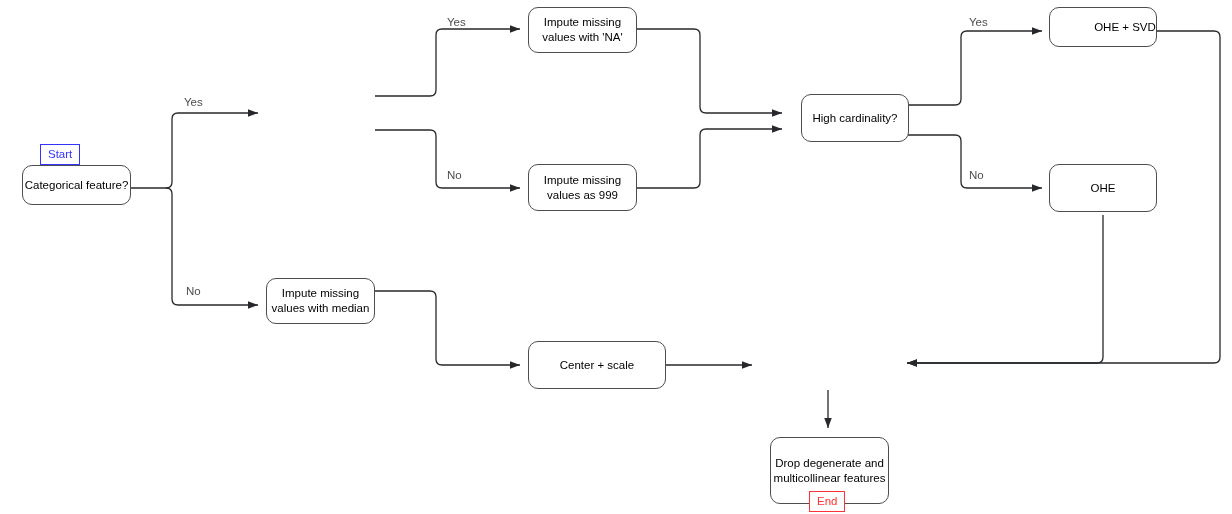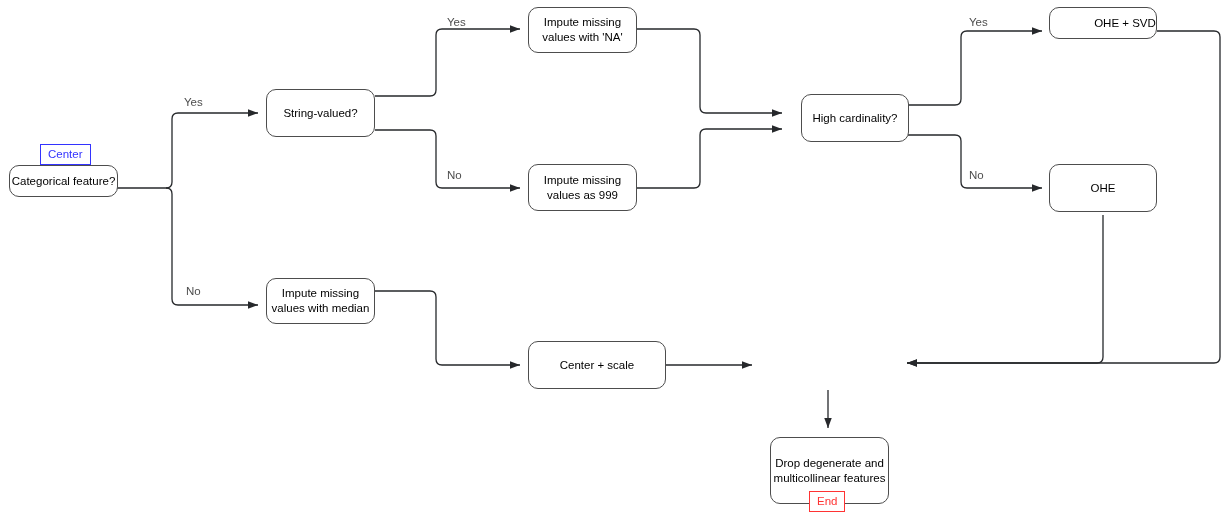--- a/index.html
+++ b/index.html
@@ -109,41 +109,38 @@
       <path d="M1103,215 L1103,357 Q1103,363 1097,363 L907,363" marker-end="url(#arrow)"></path>
 
       <path d="M375,291 L430,291 Q436,291 436,297 L436,359 Q436,365 442,365 L520,365" marker-end="url(#arrow)"></path>
 
       <path d="M643,365 L752,365" marker-end="url(#arrow)"></path>
 
       <path d="M828,390 L828,428" marker-end="url(#arrow)"></path>
     </g>
   </svg>
 
-  <div class="node" style="left:9px; top:165px; width:109px; height:32px;">
+  <div class="node" style="left:22px; top:165px; width:109px; height:40px;">
     <span class="label">Categorical feature?</span>
   </div>
 
-  <div class="node" style="left:266px; top:89px; width:109px; height:48px;">
-    <span class="label">String-valued?</span>
-  </div>
 
   <div class="node" style="left:528px; top:7px; width:109px; height:46px;">
     <span class="label">Impute missing<br>values with 'NA'</span>
   </div>
 
   <div class="node" style="left:528px; top:164px; width:109px; height:47px;">
     <span class="label">Impute missing<br>values as 999</span>
   </div>
 
   <div class="node" style="left:789px; top:94px; width:108px; height:48px;margin-left:12px;">
     <span class="label">High cardinality?</span>
   </div>
 
-  <div class="node" style="left:1049px; top:7px; width:108px; height:32px;padding-left:44px;">
+  <div class="node" style="left:1049px; top:7px; width:108px; height:40px;padding-left:44px;">
     <span class="label">OHE + SVD</span>
   </div>
 
   <div class="node" style="left:1049px; top:164px; width:108px; height:48px;">
     <span class="label">OHE</span>
   </div>
 
   <div class="node" style="left:266px; top:278px; width:109px; height:46px;">
     <span class="label">Impute missing<br>values with median</span>
   </div>
@@ -157,16 +154,16 @@
     <span class="label">Drop degenerate and<br>multicollinear features</span>
   </div>
 
   <div class="edge-label" style="left:184px; top:96px;">Yes</div>
   <div class="edge-label" style="left:186px; top:285px;">No</div>
   <div class="edge-label" style="left:447px; top:16px;">Yes</div>
   <div class="edge-label" style="left:447px; top:169px;">No</div>
   <div class="edge-label" style="left:969px; top:16px;">Yes</div>
   <div class="edge-label" style="left:969px; top:169px;">No</div>
 
-  <div class="badge badge-start" style="left:40px; top:144px;">Center</div>
+  <div class="badge badge-start" style="left:40px; top:144px;">Start</div>
   <div class="badge badge-end" style="left:809px; top:491px;">End</div>
 
 </div>
 
 </body></html>

